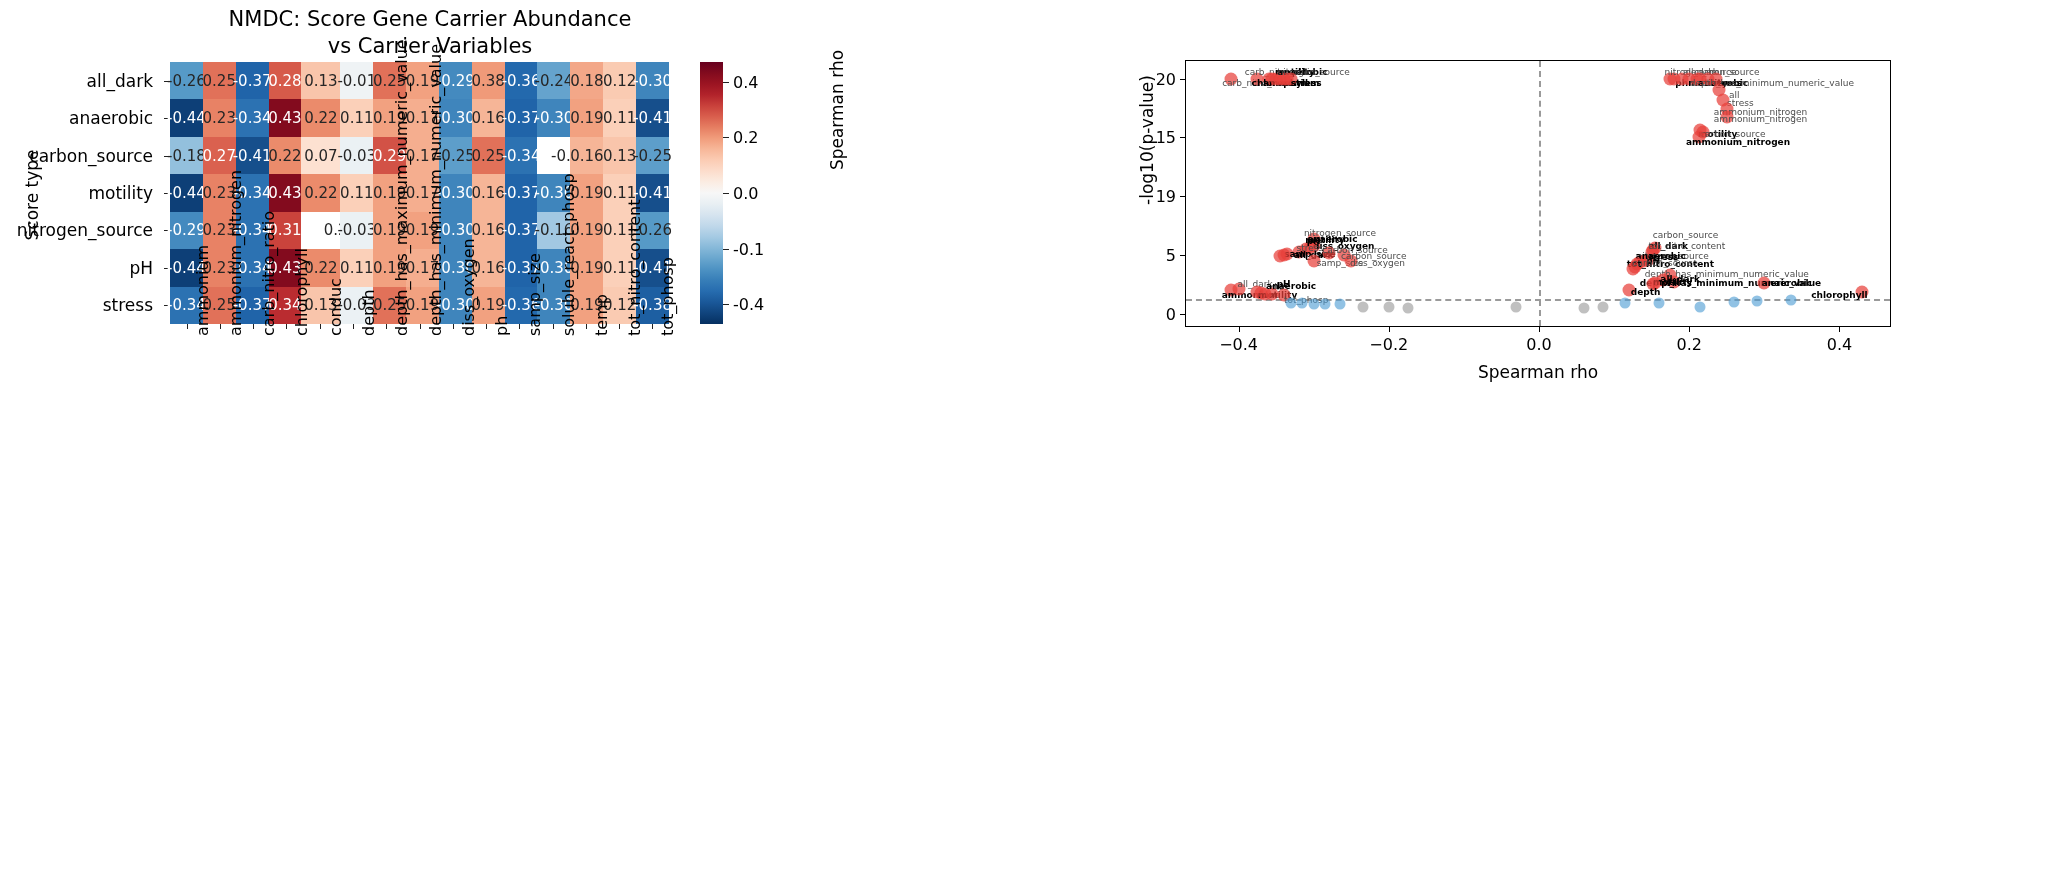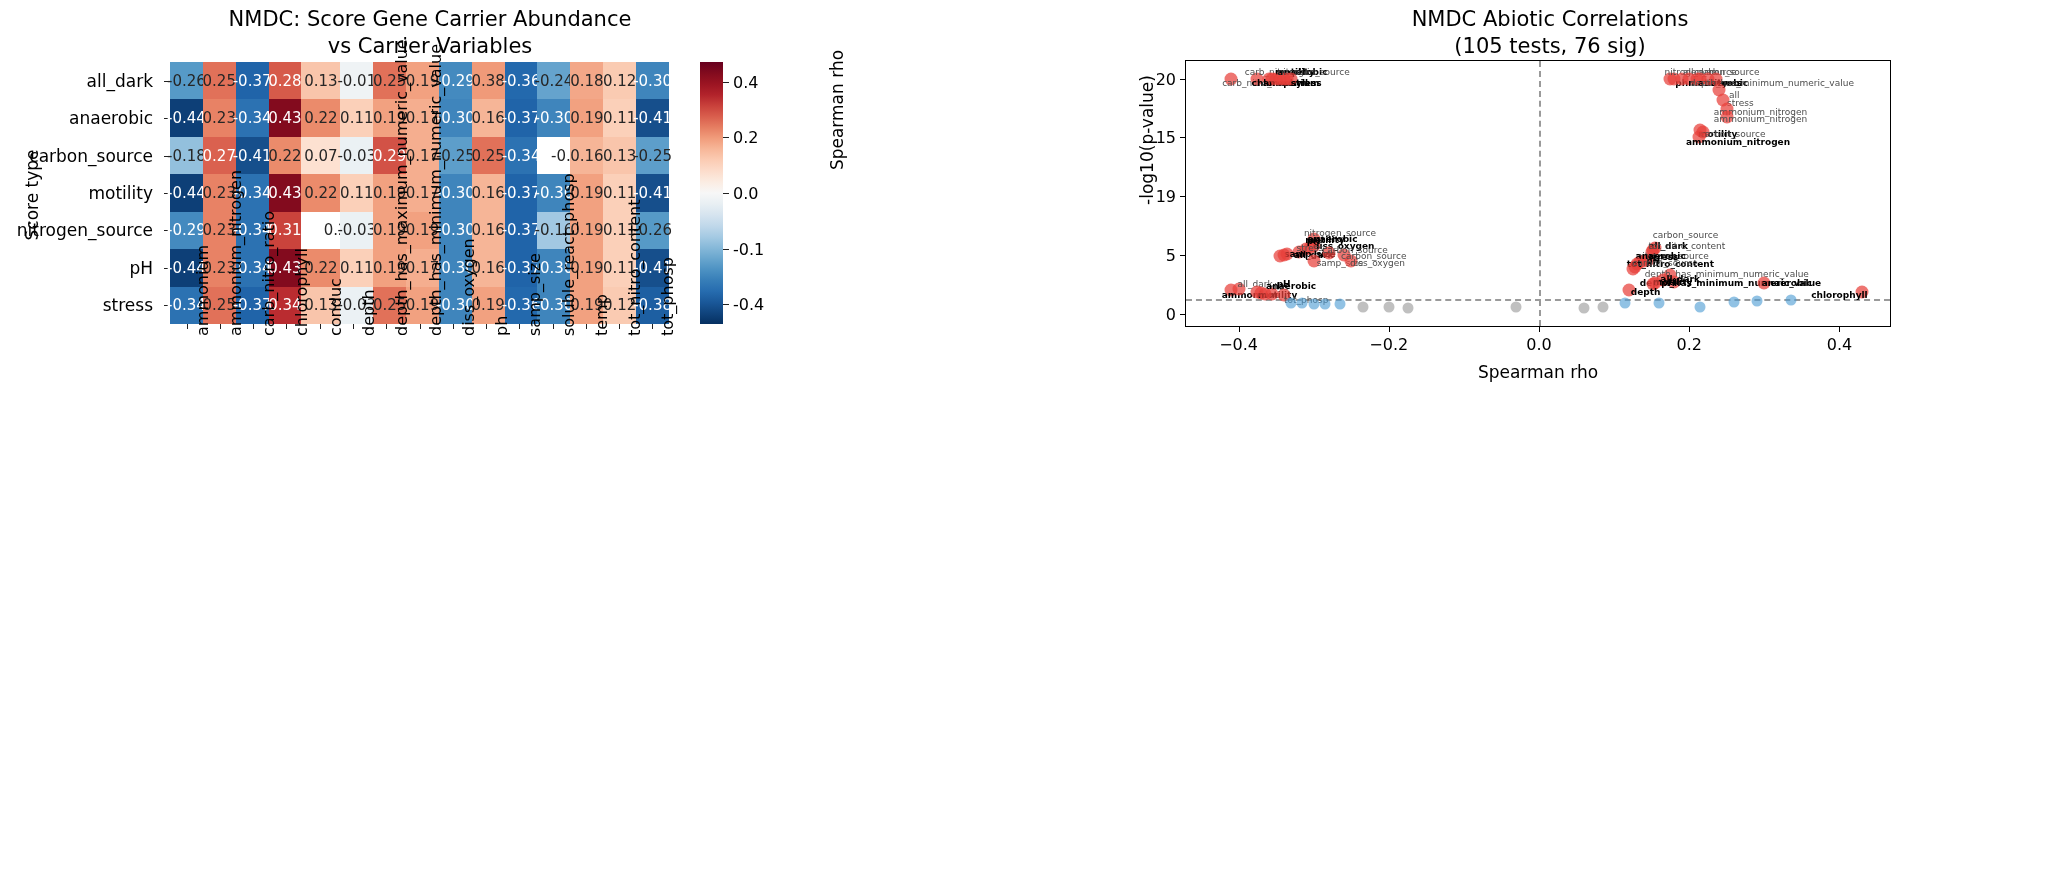--- a/index.html
+++ b/index.html
@@ -453,24 +453,20 @@
         <div class="cbtxt" style="top: 131px;">0.0</div>
         <div class="cbtick" style="top: 186.745px;"></div>
         <div class="cbtxt" style="top: 186.745px;">-0.1</div>
         <div class="cbtick" style="top: 242.489px;"></div>
         <div class="cbtxt" style="top: 242.489px;">-0.4</div>
       </div>
     <div id="cbar-label" class="axlab">Spearman rho</div>
   </div>
 
   <div id="sc-wrap">
-    <div class="t ttl" id="sc-title">
-      <div>NMDC Abiotic Correlations</div>
-      <div>(105 tests, 76 sig)</div>
-    </div>
     <div id="sc-axes">
         <div class="vline" style="left: 353px;"></div>
         <div class="hline" style="top: 237.583px;"></div>
         <div class="sxtick" style="left: 52.5745px;"></div>
         <div class="sxtxt" style="left: 52.5745px;">−0.4</div>
         <div class="sxtick" style="left: 202.787px;"></div>
         <div class="sxtxt" style="left: 202.787px;">−0.2</div>
         <div class="sxtick" style="left: 353px;"></div>
         <div class="sxtxt" style="left: 353px;">0.0</div>
         <div class="sxtick" style="left: 503.213px;"></div>

